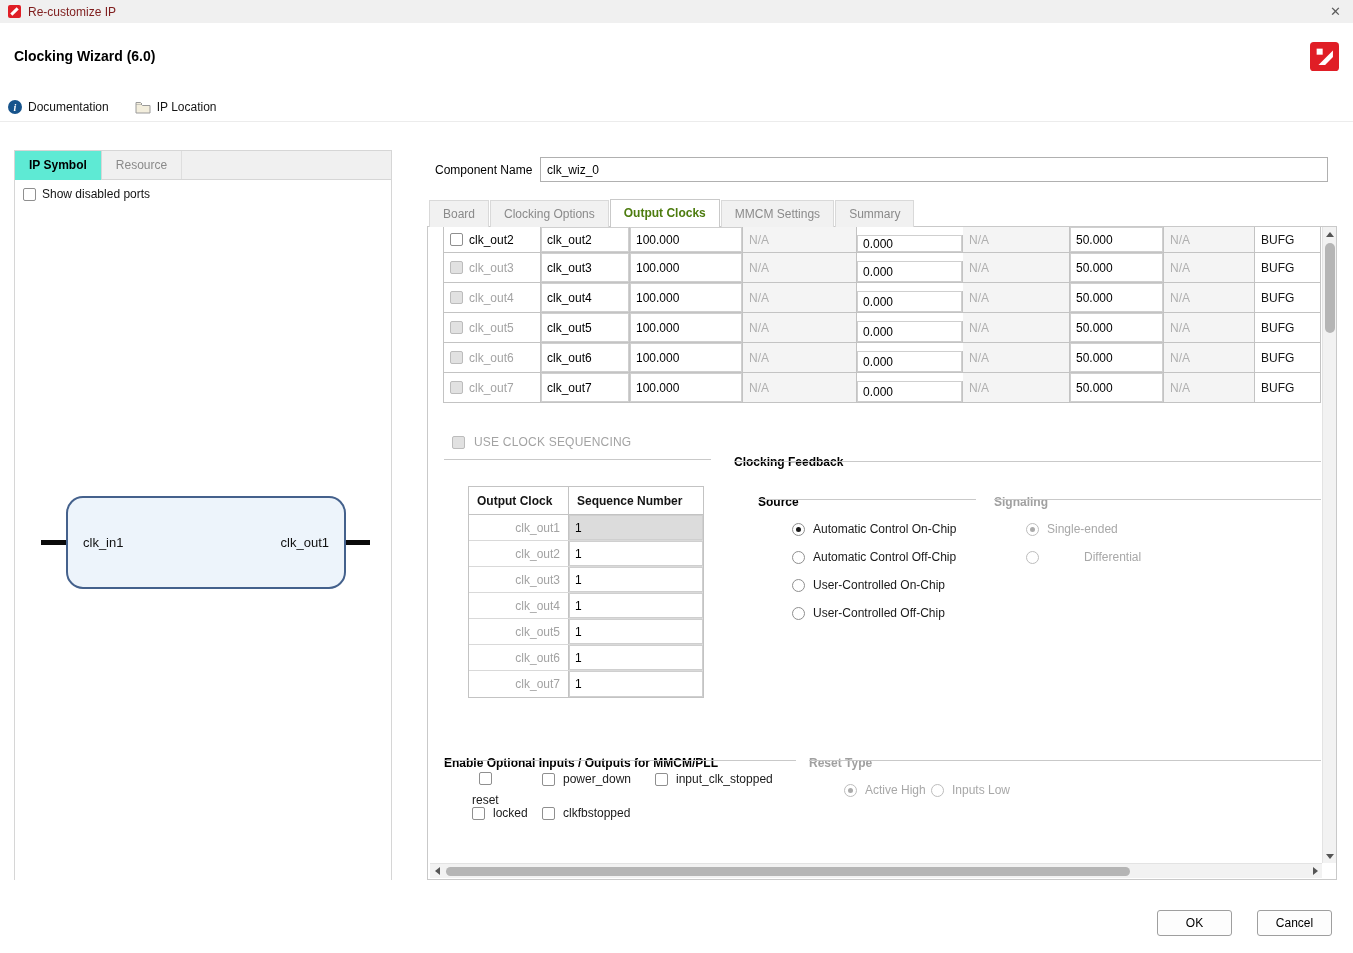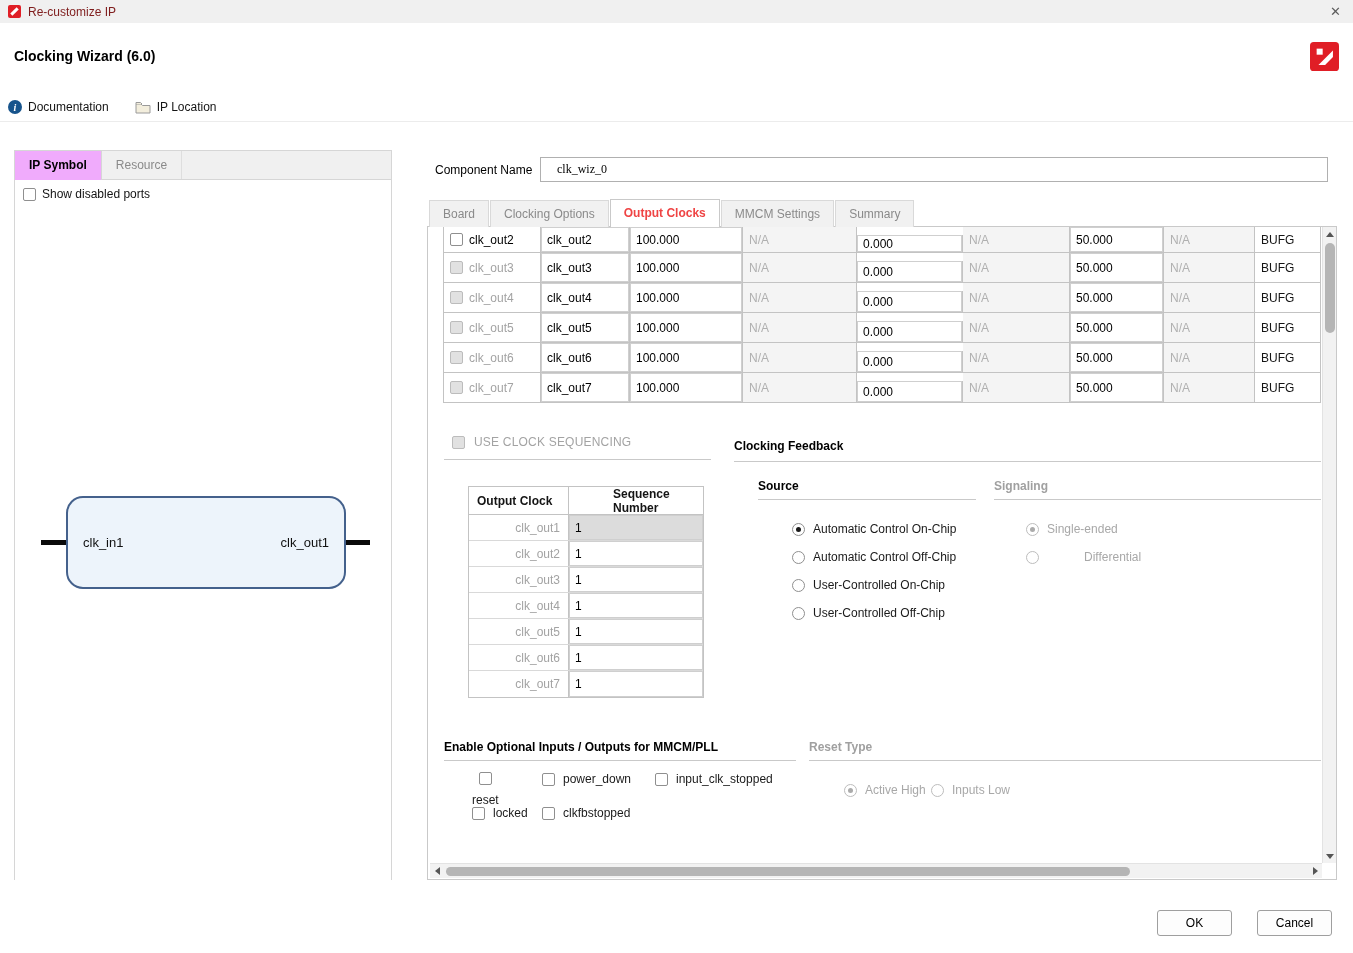--- a/index.html
+++ b/index.html
@@ -22,21 +22,21 @@
   
   .toolbar { position:absolute; top:93px; left:0; width:100%; height:29px; display:flex; align-items:center; padding-left:8px; border-bottom:1px solid #ececec; }
   .toolbar-item { display:flex; align-items:center; gap:6px; margin-right:26px; }
   .info-icon { width:14px; height:14px; border-radius:50%; background:#17548c; color:#fff; font-size:10px; font-weight:bold;
     display:flex; align-items:center; justify-content:center; font-family:"Liberation Serif", serif; font-style:italic; }
 
   
   .left-panel { position:absolute; left:14px; top:150px; width:378px; height:730px; border:1px solid #d6d6d6; background:#fff; }
   .lp-tabs { height:29px; background:#f0f0f0; border-bottom:1px solid #d6d6d6; display:flex; }
   .lp-tab { padding:0 14px; line-height:28px; color:#8a8a8a; border-right:1px solid #dedede; }
-  .lp-tab.active { background:#f0abfc; color:#000; font-weight:bold; height:29px; margin-bottom:-1px; border-right:1px solid #d6d6d6; }
+  .lp-tab.active { background:#5eead4; color:#000; font-weight:bold; height:29px; margin-bottom:-1px; border-right:1px solid #d6d6d6; }
   .lp-body { position:relative; width:100%; height:700px; background:#fff; }
   .lp-check { position:absolute; left:8px; top:7px; display:flex; align-items:center; gap:6px; }
 
   .ip-block { position:absolute; left:51px; top:316px; width:280px; height:93px; background:#edf4fb;
     border:2px solid #44618c; border-radius:17px; display:flex; align-items:center; justify-content:space-between;
     padding:0 15px; font-size:13px; color:#111; }
   .stub { position:absolute; height:5px; background:#0a0a0a; top:360px; }
   .stub-left { left:26px; width:25px; }
   .stub-right { left:331px; width:24px; }
 
@@ -48,27 +48,27 @@
   .radio.dis { border-color:#bdbdbd; }
   .radio.dis.sel::after { background:#ababab; }
   .opt { position:absolute; display:flex; align-items:center; gap:8px; }
   .opt .lbl { color:#1a1a1a; }
   .opt.dis .lbl { color:#a8a8a8; }
   .underline { position:absolute; border-top:1px solid #c9c9c9; height:0; }
 
   
   .comp-label { position:absolute; left:435px; top:163px; color:#000; }
   .comp-input { position:absolute; left:540px; top:157px; width:788px; height:25px; border:1px solid #b0b0b0;
-    padding-left:16px; font-family:Liberation Serif, serif; font-size:12px; color:#000; background:#fff; }
+    padding-left:6px; font-family:Liberation Sans, sans-serif; font-size:12px; color:#000; background:#fff; }
 
   
   .main-tabs { position:absolute; left:429px; top:199px; display:flex; z-index:3; align-items:flex-end; }
   .main-tab { height:27px; line-height:26px; padding:0 13px; background:#f1f1f1; border:1px solid #d9d9d9; border-bottom:none;
     color:#8a8a8a; margin-right:1px; }
-  .main-tab.active { background:#fff; color:#ef4444; font-weight:bold; height:28px; line-height:27px; border-color:#c9c9c9; }
+  .main-tab.active { background:#fff; color:#4d7c0f; font-weight:bold; height:28px; line-height:27px; border-color:#c9c9c9; }
 
   
   .content-box { position:absolute; left:427px; top:226px; width:910px; height:654px; border:1px solid #c9c9c9; background:#fff; }
 
   
   .clk-table { position:absolute; left:15px; top:0; border-left:1px solid #c3c3c3; }
   .tr { display:flex; height:30px; }
   .tr.first { height:26px; }
   .td { border-right:1px solid #c3c3c3; border-bottom:1px solid #c3c3c3; display:flex; align-items:center; padding-left:6px; background:#fff; overflow:hidden; }
   .td-check { gap:6px; }
@@ -79,28 +79,28 @@
   .w-check{width:97px;} .w-port{width:89px;} .w-freq{width:113px;} .w-freqa{width:114px;}
   .w-phase{width:106px;margin-top:8px;} .w-phasea{width:107px;} .w-duty{width:94px;} .w-dutya{width:91px;} .w-drives{width:66px;}
 
   
   .seqcb { position:absolute; left:24px; top:208px; display:flex; align-items:center; gap:9px; }
   .seqcb .lbl { color:#a3a3a3; letter-spacing:.2px; }
   .seq-table { position:absolute; left:40px; top:259px; width:236px; border:1px solid #c3c3c3; background:#fff; }
   .seq-head { display:flex; height:28px; border-bottom:1px solid #c3c3c3; font-weight:bold; }
   .seq-head > div { display:flex; align-items:center; padding-left:8px; }
   .seq-c1 { width:100px; border-right:1px solid #c3c3c3; flex:none; }
-  .seq-c2 { flex:1;margin-left:36px; }
+  .seq-c2 { flex:1; }
   .seq-row { display:flex; height:26px; border-bottom:1px solid #d9d9d9; }
   .seq-row:last-child { border-bottom:none; }
   .seq-clock { width:100px; flex:none; border-right:1px solid #c3c3c3; color:#a3a3a3; display:flex; align-items:center; justify-content:flex-end; padding-right:8px; }
   .seq-val { flex:1; display:flex; align-items:center; padding-left:6px; background:#fff; color:#000; box-shadow:inset 0 0 0 1px #cfcfcf; }
   .seq-val.gray { background:#dcdcdc; }
 
-  .section-title { position:absolute; font-weight:bold; color:#000; }
+  .section-title { position:absolute; font-weight:bold; color:#000;margin-top:16px; }
   .section-title.dis { color:#a0a0a0; }
 
   
   .vbar { position:absolute; left:894px; top:0; width:14px; height:636px; background:#f2f2f2; border-left:1px solid #e3e3e3; }
   .vthumb { position:absolute; left:2px; top:16px; width:10px; height:90px; background:#b5b5b5; border-radius:5px; }
   .hbar { position:absolute; left:2px; top:636px; width:892px; height:15px; background:#f2f2f2; border-top:1px solid #e3e3e3; }
   .hthumb { position:absolute; left:16px; top:3px; width:684px; height:9px; background:#b5b5b5; border-radius:5px; }
   .sb-btn { position:absolute; width:14px; height:14px; display:flex; align-items:center; justify-content:center; }
   .tri-up { width:0; height:0; border-left:4px solid transparent; border-right:4px solid transparent; border-bottom:5px solid #555; }
   .tri-down { width:0; height:0; border-left:4px solid transparent; border-right:4px solid transparent; border-top:5px solid #555; }

